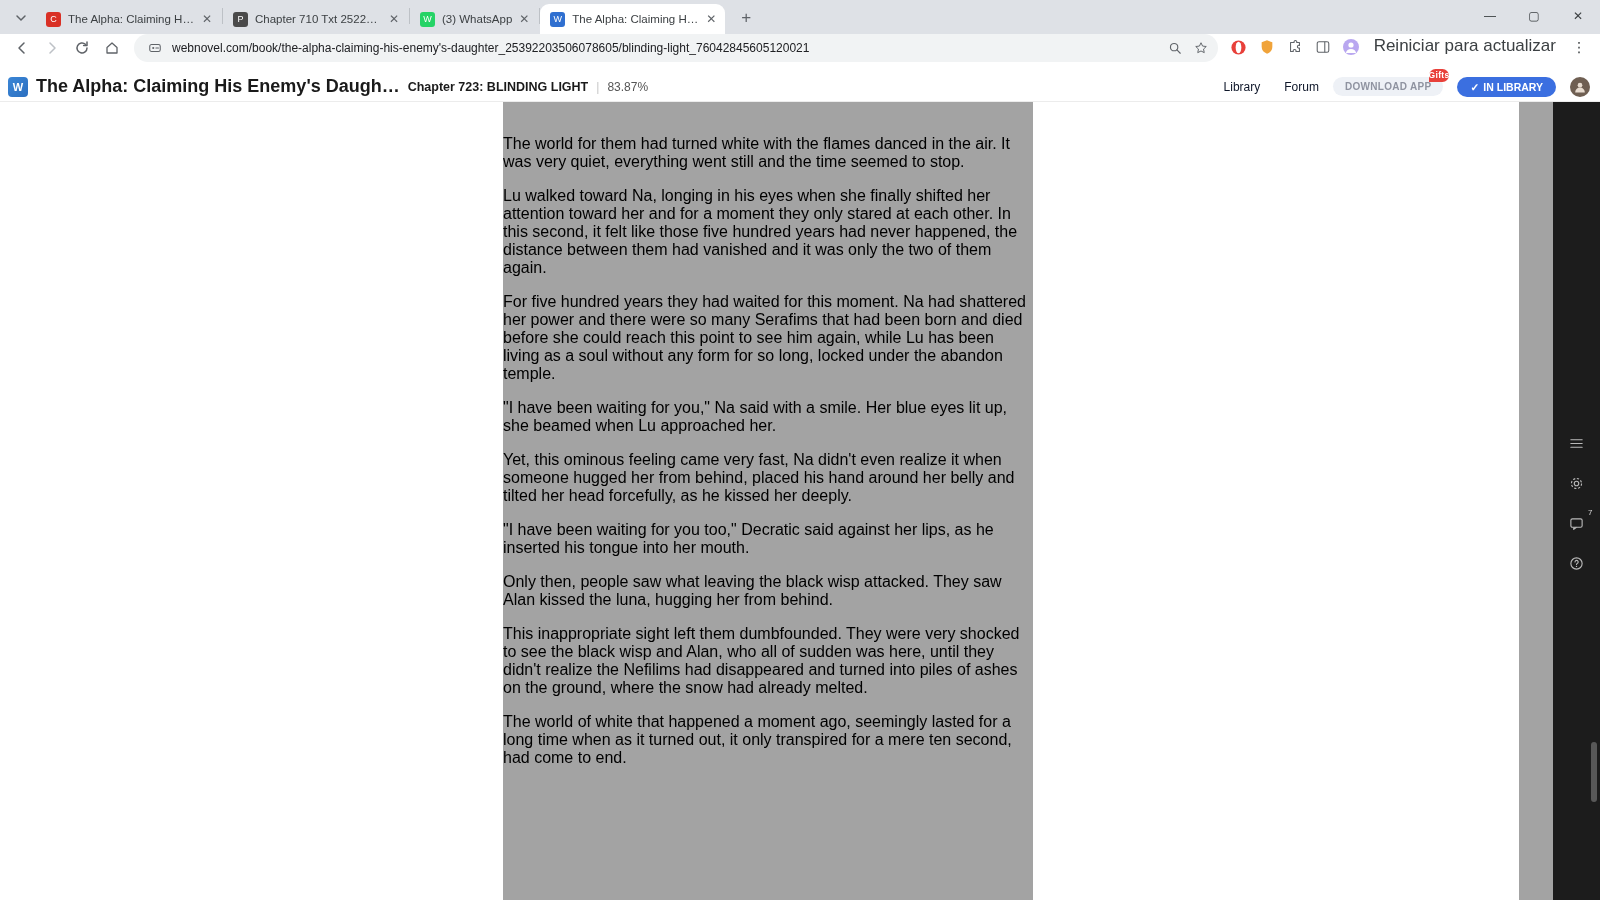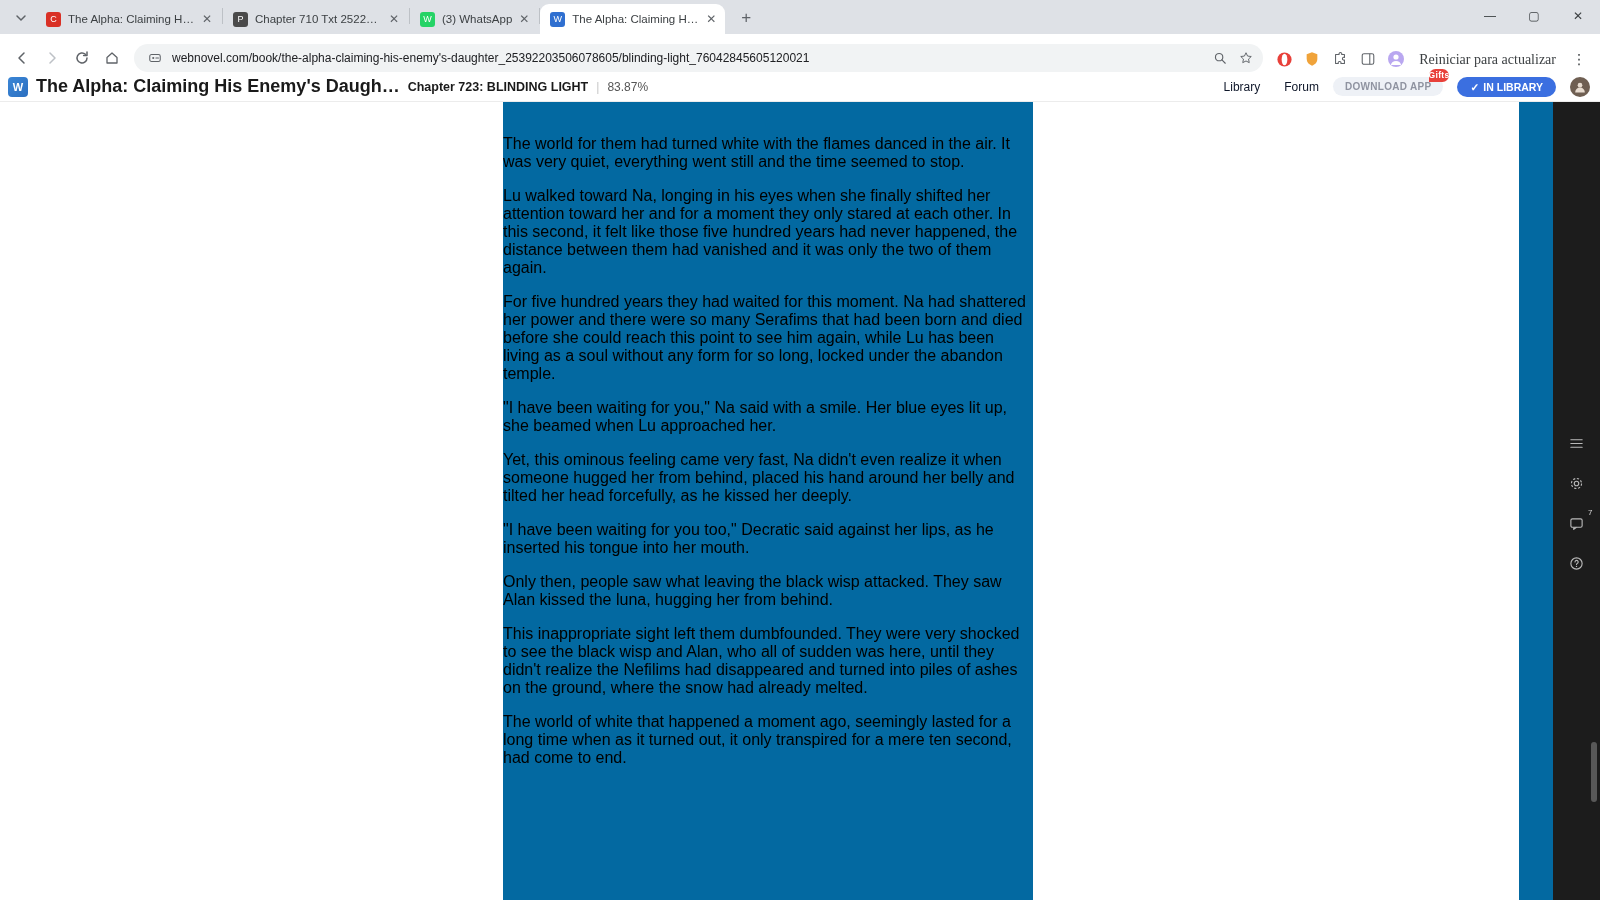--- a/index.html
+++ b/index.html
@@ -96,21 +96,21 @@
   .winctl div {
     width: 44px; height: 32px;
     display: flex; align-items: center; justify-content: center;
     color: #3c4043; font-size: 12px;
   }
 
   .toolbar {
     height: 38px;
     background: #ffffff;
     display: flex;
-    align-items: flex-end;
+    align-items: flex-start;
     padding: 0 8px;
     gap: 2px;
   }
   .navbtn {
     width: 28px; height: 28px;
     display: flex; align-items: center; justify-content: center;
     color: #5f6368;
     border-radius: 50%;
     flex: 0 0 28px;
   }
@@ -145,26 +145,25 @@
     display: flex; align-items: center; justify-content: center;
     flex: 0 0 26px;
     color: #5f6368;
     border-radius: 50%;
   }
   .update-btn {
     height: 24px;
     background: #e8f0fe00;
     border: none;
     color: #3c4043;
-    font-size: 14px;
+    font-size: 17px;
     padding: 0 8px;
     display: flex; align-items: center;
     border-radius: 4px;
     white-space: nowrap;
-    font-family: Liberation Serif, serif;
   }
   .kebab {
     width: 26px; height: 26px;
     display: flex; align-items: center; justify-content: center;
     color: #3c4043; font-size: 14px;
     flex: 0 0 26px;
   }
 
   
   .site-header {
@@ -251,21 +250,21 @@
     border-radius: 50%;
     background: #6f5f52;
     display: flex; align-items: center; justify-content: center;
     color: #fff; font-size: 10px;
     flex: 0 0 20px;
   }
 
   
   .page {
     flex: 1 1 auto;
-    background: #0369a1;
+    background: #a3a3a3;
     position: relative;
     overflow: hidden;
     display: flex;
   }
   .reader-col {
     position: absolute;
     left: 503px;
     top: 0;
     width: 530px;
     height: 100%;

